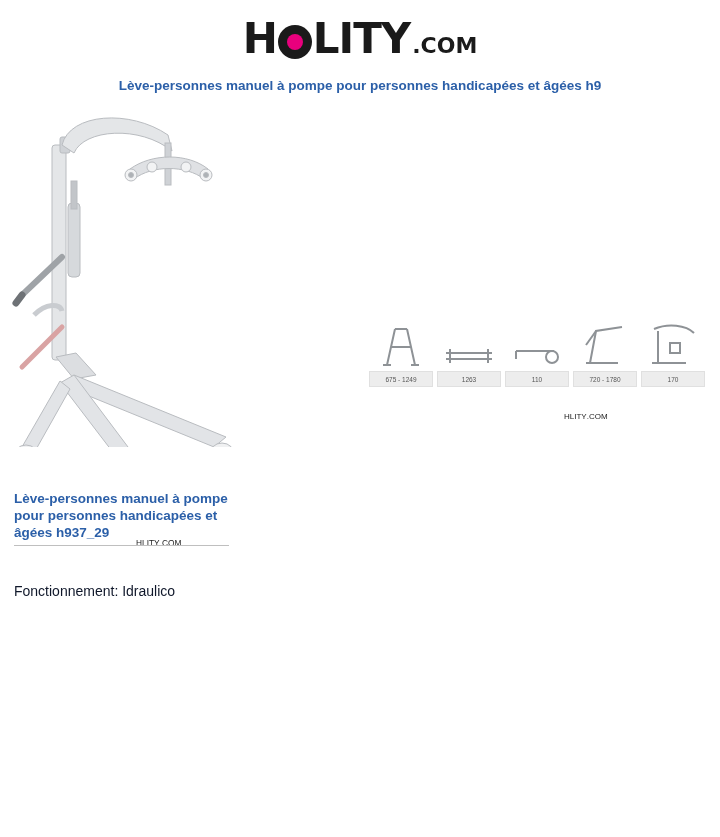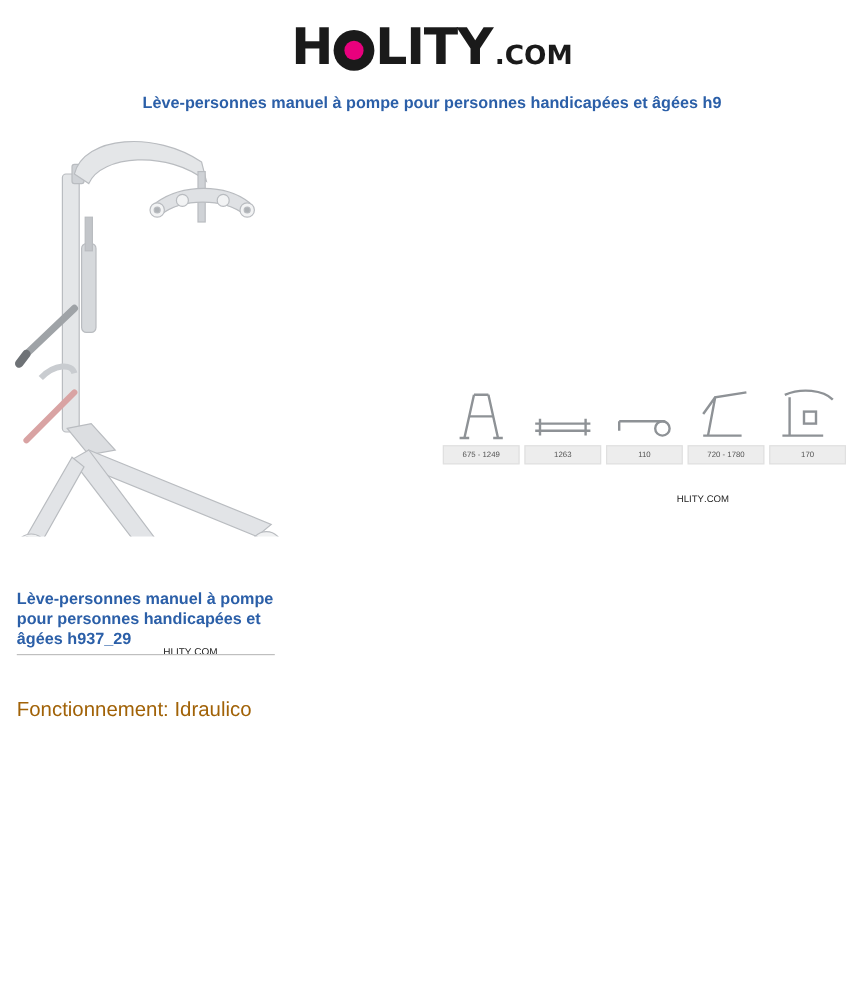--- a/index.html
+++ b/index.html
@@ -167,23 +167,23 @@
     font-size: 13.5px;
     font-weight: bold;
     line-height: 17px;
     border-bottom: 1px solid #bfbfbf;
     padding-bottom: 4px;
   }
   .product-specs {
     position: absolute;
     left: 14px;
     top: 583px;
-    font-size: 17px;
+    font-size: 14px;
     line-height: 17px;
-    color: #a16207;
+    color: #0f172a;
   }
 </style>
 </head>
 <body>
 
 <div class="header">
   <div class="logo">
     <span class="h">H</span>
     <span class="o-wrap">
       <span class="o-outer"></span>

